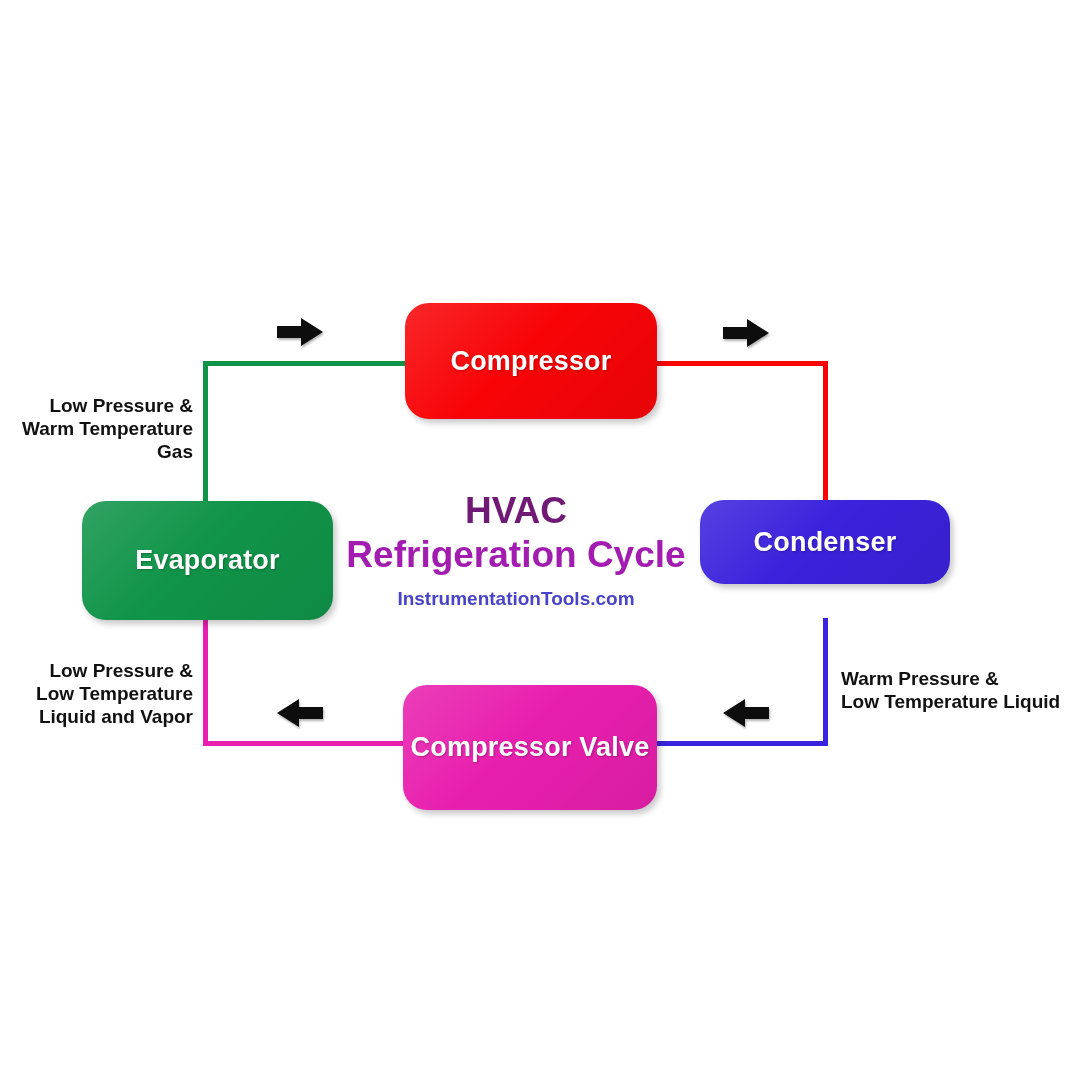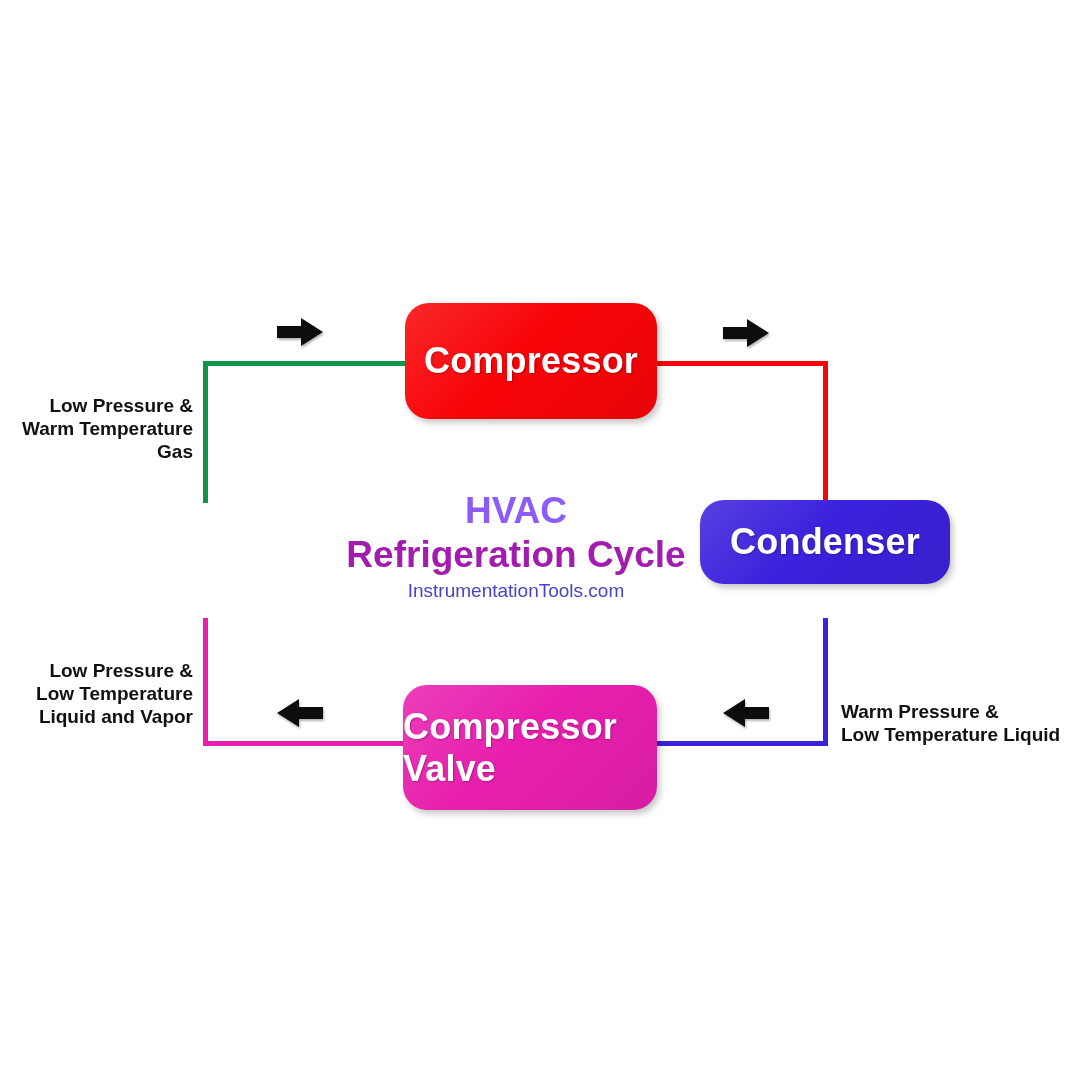--- a/index.html
+++ b/index.html
@@ -19,21 +19,21 @@
     position: absolute;
     border-radius: 24px;
     display: flex;
     align-items: center;
     justify-content: center;
     box-shadow: 3px 4px 6px rgba(0,0,0,0.22);
     background-image: linear-gradient(135deg, rgba(255,255,255,0.14) 0%, rgba(255,255,255,0) 45%, rgba(0,0,0,0.07) 100%);
   }
   .node .node-label {
     color: #ffffff;
-    font-size: 36px;
+    font-size: 27px;
     font-weight: bold;
     letter-spacing: 0.2px;
     text-shadow: 1px 1px 2px rgba(0,0,0,0.25);
   }
   .node-compressor      { left: 405px; top: 303px; width: 252px; height: 116px; }
   .node-condenser       { left: 700px; top: 500px; width: 250px; height: 84px; }
   .node-evaporator      { left:  82px; top: 501px; width: 251px; height: 119px; }
   .node-expansion-valve { left: 403px; top: 685px; width: 254px; height: 125px; }
 
   .line-green-h   { left: 203px; top: 361px; width: 204px; height: 5px; }
@@ -66,37 +66,37 @@
     width: 400px;
     text-align: center;
   }
   .title-line {
     font-size: 37px;
     font-weight: bold;
     line-height: 44px;
     white-space: nowrap;
   }
   .watermark {
-    margin-top: 2px;
+    margin-top: 10px;
     font-size: 19px;
-    font-weight: normal;
+    font-weight: bold;
     line-height: 24px;
   }
 
   
   .stream-label {
     position: absolute;
     font-size: 19px;
     font-weight: bold;
     line-height: 23px;
     white-space: pre-line;
   }
   .stream-top-left     { left: 20px;  top: 394px; width: 173px; text-align: right; }
   .stream-top-right    { left: 841px; top: 405px; width: 230px; text-align: left; }
-  .stream-bottom-right { left: 841px; top: 667px; width: 230px; text-align: left; margin-top: 33px; }
+  .stream-bottom-right { left: 841px; top: 667px; width: 230px; text-align: left; }
   .stream-bottom-left  { left: 20px;  top: 659px; width: 173px; text-align: right; }
 </style>
 </head>
 <body>
 
 <div class="canvas" style="background-color: rgb(255, 255, 255);">
 
   <div class="line line-green-h" style="background-color: rgb(16, 148, 73);"></div>
   <div class="line line-green-v" style="background-color: rgb(16, 148, 73);"></div>
   <div class="line line-red-h" style="background-color: rgb(248, 4, 7);"></div>
@@ -128,27 +128,30 @@
   </div>
 
   <div class="node node-compressor" style="background-color: rgb(248, 4, 7);">
     <span class="node-label">Compressor</span>
   </div>
 
   <div class="node node-condenser" style="background-color: rgb(59, 34, 220);">
     <span class="node-label">Condenser</span>
   </div>
 
+  <div class="node node-evaporator" style="background-color: rgb(16, 148, 73);">
+    <span class="node-label">Evaporator</span>
+  </div>
 
   <div class="node node-expansion-valve" style="background-color: rgb(232, 31, 174);">
     <span class="node-label">Compressor Valve</span>
   </div>
 
   <div class="title-block">
-    <div class="title-line" style="color: #8b5cf6;">HVAC</div>
+    <div class="title-line" style="color: #701a75;">HVAC</div>
     <div class="title-line" style="color: #a21caf;">Refrigeration Cycle</div>
     <div class="watermark" style="color: rgb(72, 67, 201);">InstrumentationTools.com</div>
   </div>
 
   <div class="stream-label stream-top-left" style="color: rgb(17, 17, 17);">Low Pressure &amp;
 Warm Temperature
 Gas</div>
 
 
   <div class="stream-label stream-bottom-right" style="color: rgb(17, 17, 17);">Warm Pressure &amp;

